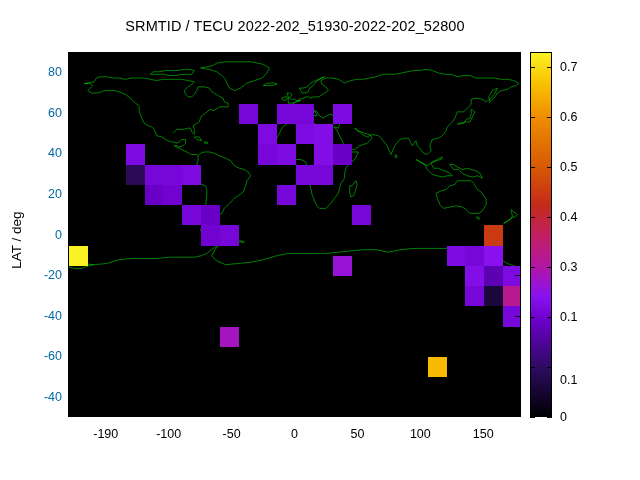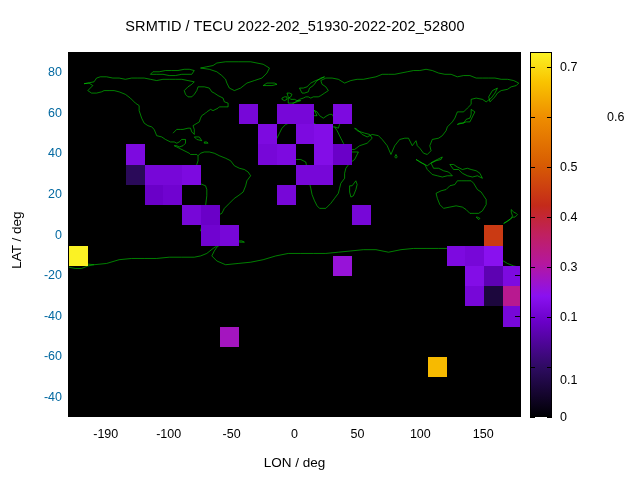--- a/index.html
+++ b/index.html
@@ -179,21 +179,20 @@
       <div class="tickmark" style="left: 357.417px; top: 52px; width: 1px; height: 6px;"></div>
       <div class="xtick-label" style="left: 420.333px; top: 427px;">100</div>
       <div class="tickmark" style="left: 420.333px; top: 411px; width: 1px; height: 6px;"></div>
       <div class="tickmark" style="left: 420.333px; top: 52px; width: 1px; height: 6px;"></div>
       <div class="xtick-label" style="left: 483.25px; top: 427px;">150</div>
       <div class="tickmark" style="left: 483.25px; top: 411px; width: 1px; height: 6px;"></div>
       <div class="tickmark" style="left: 483.25px; top: 52px; width: 1px; height: 6px;"></div>
     </div>
 
   <div id="ylabel">LAT / deg</div>
-  <div id="xlabel">LON / deg</div>
 
   <div id="cbar">
     <div id="cbar-grad" style="background: linear-gradient(to top, rgb(0, 0, 4) 0%, rgb(44, 11, 94) 13%, rgb(106, 0, 200) 26%, rgb(138, 17, 240) 33%, rgb(181, 23, 158) 42%, rgb(192, 32, 96) 50%, rgb(196, 42, 26) 58%, rgb(217, 95, 2) 70%, rgb(238, 140, 0) 82%, rgb(249, 195, 0) 92%, rgb(251, 242, 36) 100%);"></div>
   </div>
   <div id="cbar-axis">
       <div class="cbtick-label" style="top: 417px;">0</div>
       <div class="cbtick" style="left: 530px; top: 417px;"></div>
       <div class="cbtick" style="left: 547px; top: 417px;"></div>
       <div class="cbtick-label" style="top: 380px;">0.1</div>
       <div class="cbtick" style="left: 530px; top: 367px;"></div>
@@ -203,21 +202,21 @@
       <div class="cbtick" style="left: 547px; top: 317px;"></div>
       <div class="cbtick-label" style="top: 267px;">0.3</div>
       <div class="cbtick" style="left: 530px; top: 267px;"></div>
       <div class="cbtick" style="left: 547px; top: 267px;"></div>
       <div class="cbtick-label" style="top: 217px;">0.4</div>
       <div class="cbtick" style="left: 530px; top: 217px;"></div>
       <div class="cbtick" style="left: 547px; top: 217px;"></div>
       <div class="cbtick-label" style="top: 167px;">0.5</div>
       <div class="cbtick" style="left: 530px; top: 167px;"></div>
       <div class="cbtick" style="left: 547px; top: 167px;"></div>
-      <div class="cbtick-label" style="top: 117px; margin-left: 47px;">0.6</div>
+      <div class="cbtick-label" style="top: 117px;">0.6</div>
       <div class="cbtick" style="left: 530px; top: 117px;"></div>
       <div class="cbtick" style="left: 547px; top: 117px;"></div>
       <div class="cbtick-label" style="top: 67px;">0.7</div>
       <div class="cbtick" style="left: 530px; top: 67px;"></div>
       <div class="cbtick" style="left: 547px; top: 67px;"></div>
     </div>
 
 </div>
 
 </body></html>

